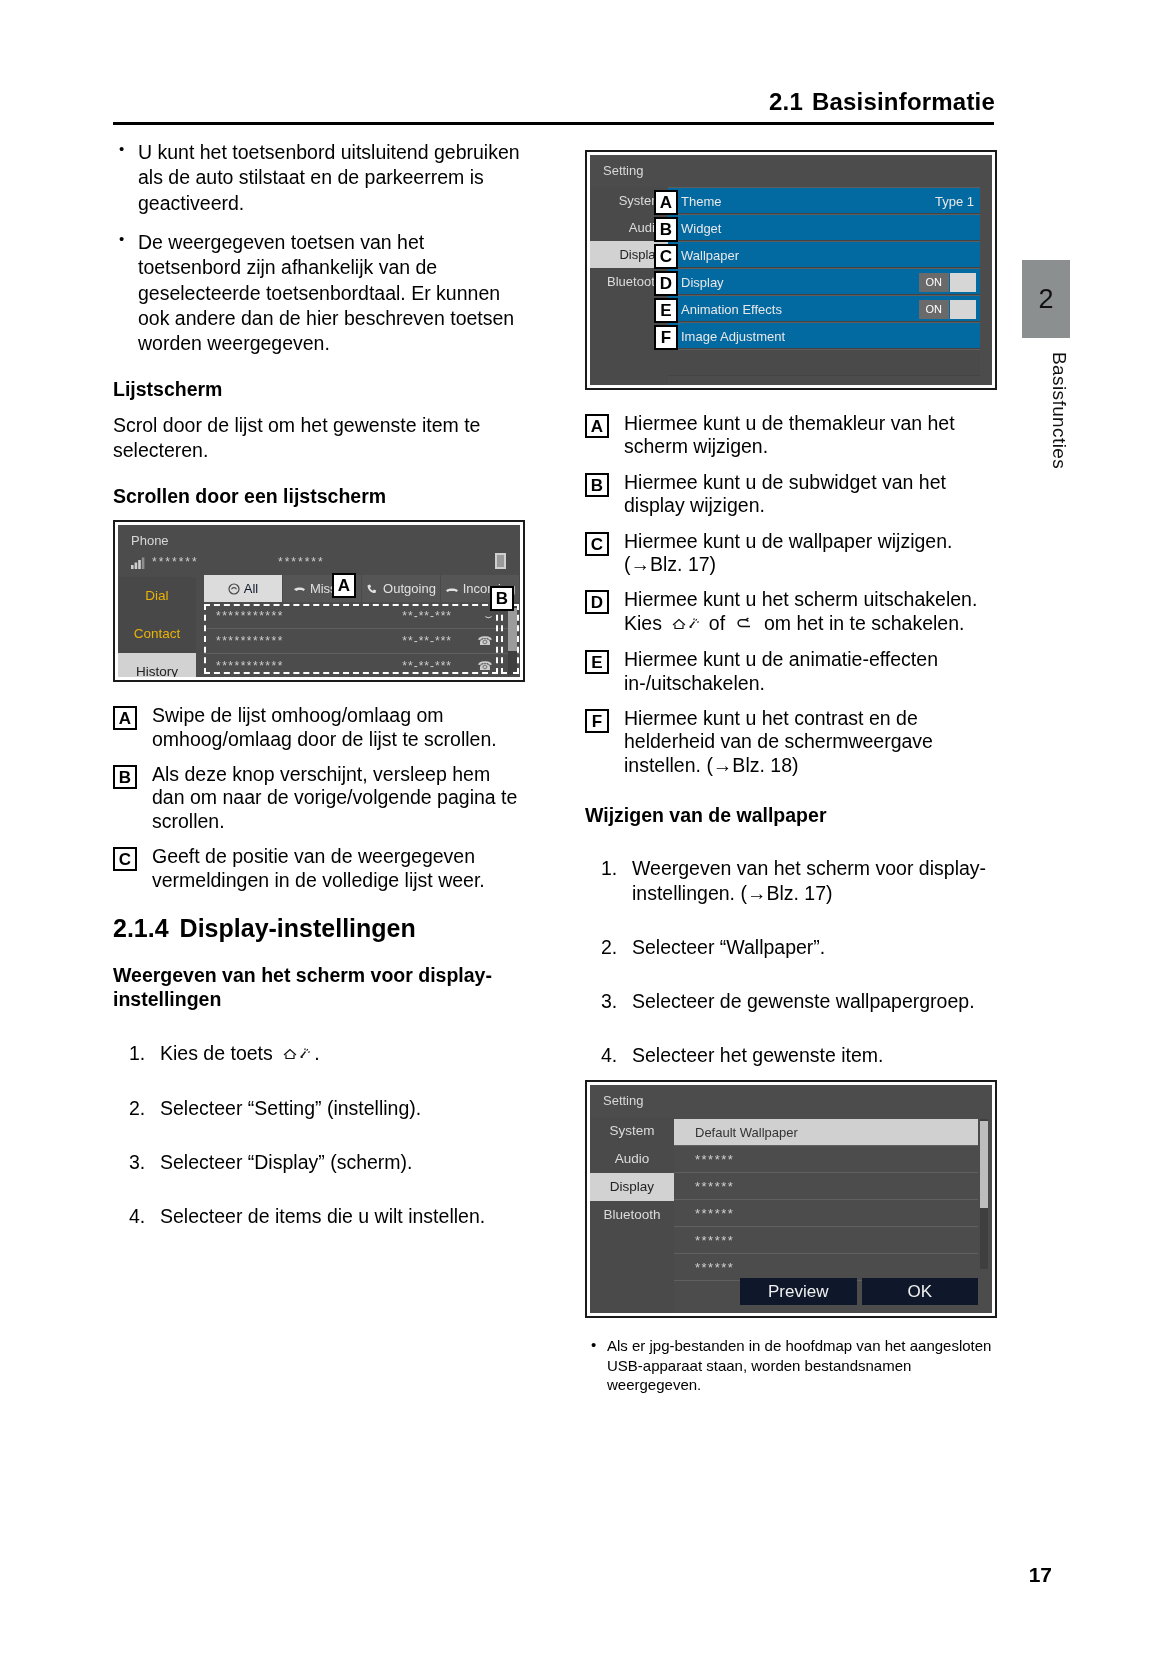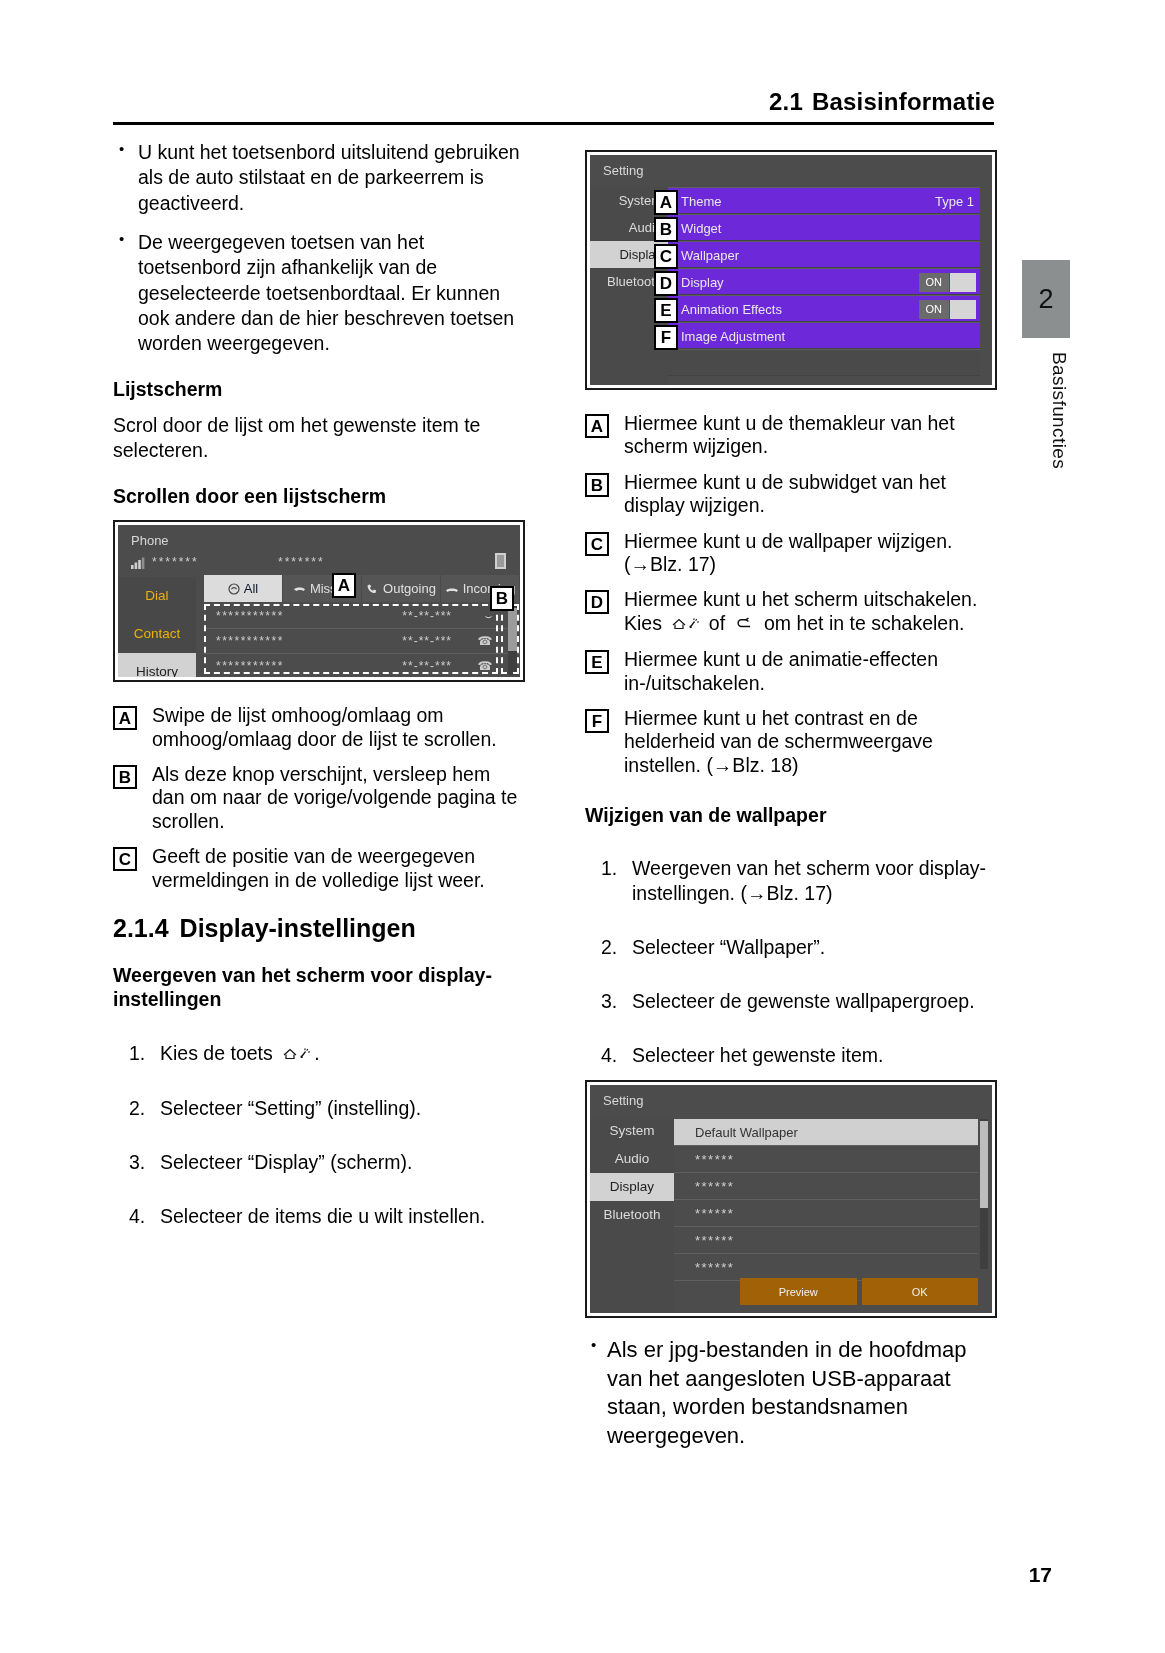--- a/index.html
+++ b/index.html
@@ -102,21 +102,21 @@
   }
   .set-side .si {
     height:27px; line-height:27px; font-size:13px; text-align:right;
     padding-right:6px; color:#dcdcdc;
   }
   .set-side .si.sel { background:#d2d2d2; color:#222; }
   .set-rows { position:absolute; left:78px; right:12px; top:32px; bottom:0; }
   .set-row {
     position:relative; height:27px; line-height:27px;
     border-top:1px solid #5e5e5e; border-bottom:1px solid #434343;
-    background:#6d28d9; padding-left:13px; font-size:13px;
+    background:#0369a1; padding-left:13px; font-size:13px;
   }
   .set-row .val { position:absolute; right:6px; top:0; font-size:13px; }
   .set-row .toggle {
     position:absolute; right:4px; top:4px; height:19px;
     display:flex; align-items:stretch;
   }
   .set-row .toggle .on {
     background:#6a6a6a; color:#fff; font-size:11px; padding:0 7px;
     display:flex; align-items:center;
   }
@@ -168,30 +168,30 @@
   .wp-rows { position:absolute; left:84px; right:14px; top:34px; bottom:44px; }
   .wp-row {
     height:27px; line-height:27px; font-size:13px; padding-left:21px;
     border-bottom:1px solid #606060; color:#cfcfcf; letter-spacing:1.5px;
   }
   .wp-row.sel { background:#d0d0d0; color:#333; letter-spacing:0; }
   .wp-scroll { position:absolute; right:4px; top:34px; bottom:44px; width:8px; background:#3f3f3f; }
   .wp-scroll .thumb { position:absolute; left:0; right:0; top:2px; height:58%; background:#bdbdbd; }
   .wp-buttons { position:absolute; left:150px; right:14px; bottom:8px; height:27px; display:flex; gap:5px; }
   .wp-buttons .btn {
-    flex:1; background:#a16207; color:#f0f0f0; font-size:11px;
+    flex:1; background:#0f172a; color:#f0f0f0; font-size:17px;
     display:flex; align-items:center; justify-content:center;
   }
 
   
   .keyglyph { display:inline-block; vertical-align:-1px; margin:0 3px; }
 
   .note-list { margin:18px 0 0 0; padding:0; list-style:none; }
   .note-list li {
-    position:relative; padding-left:22px; font-size:22px; line-height:1.30;
+    position:relative; padding-left:22px; font-size:15px; line-height:1.30;
   }
   .note-list li:before { content:"\2022"; position:absolute; left:6px; top:-1px; font-size:15px; }
 
   .pagenum {
     position:absolute; right:113px; bottom:66px; font-size:21px; font-weight:bold;
   }
 </style>
 </head>
 <body>
 

